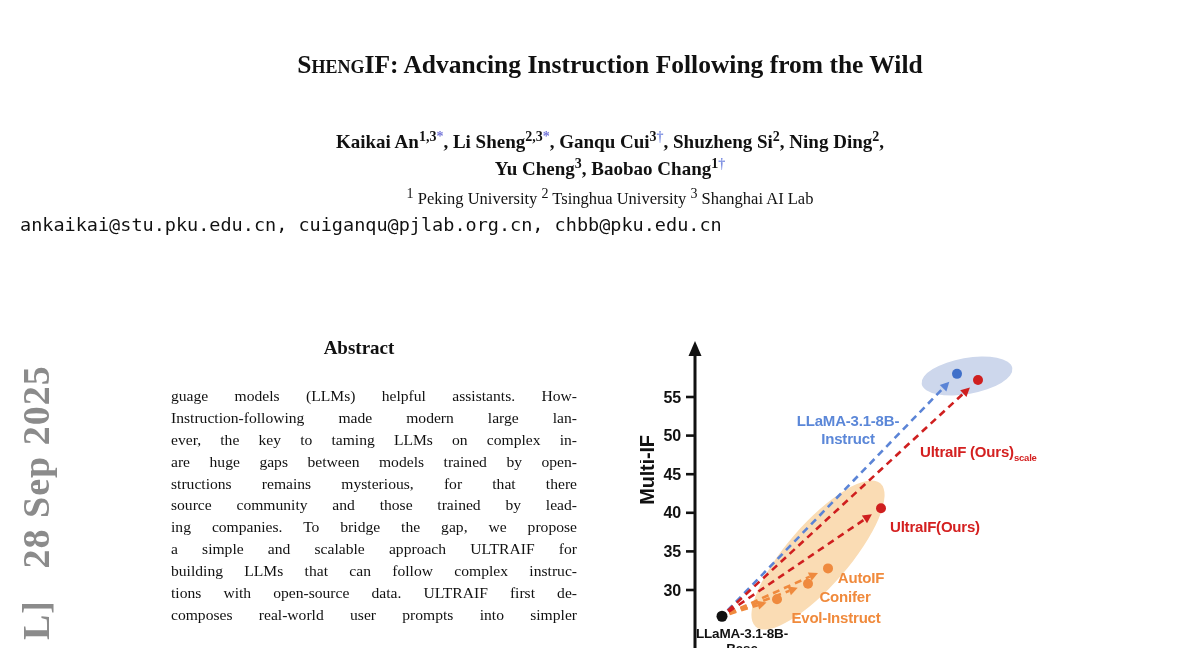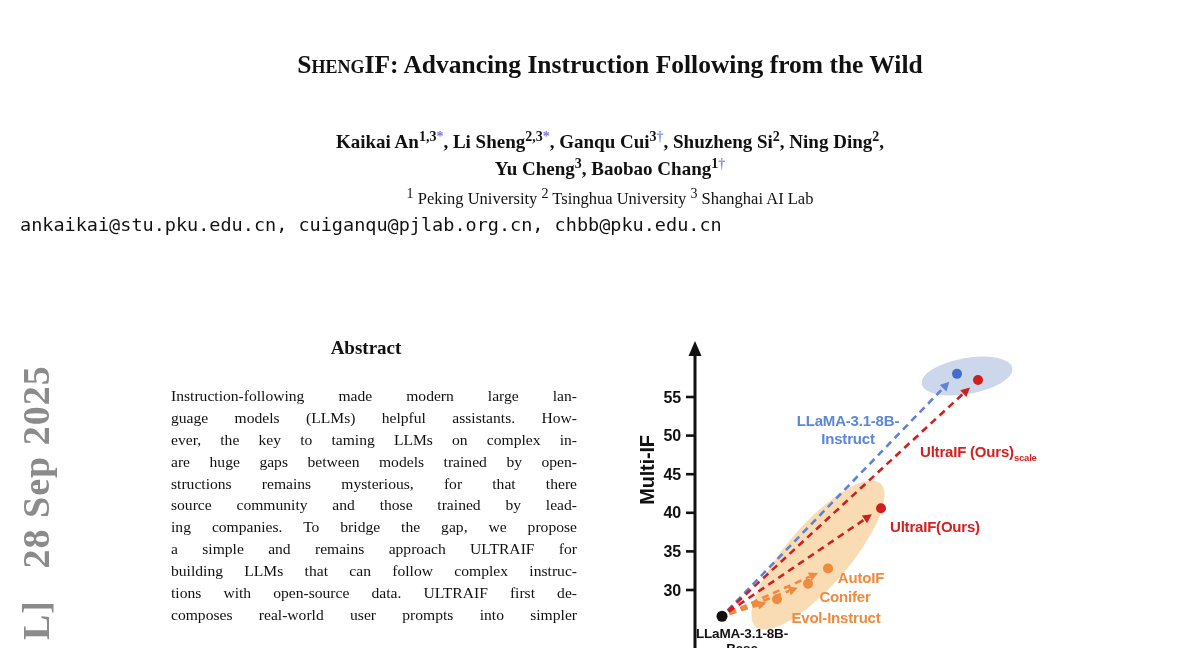--- a/index.html
+++ b/index.html
@@ -30,21 +30,21 @@
   #affiliations{
     position:absolute;left:20px;top:189px;width:1180px;text-align:center;
     font-size:16.5px;
   }
   #emails{
     position:absolute;left:20px;top:214px;width:1180px;
     font-family:"DejaVu Sans Mono", monospace;font-size:18.5px;
   }
   
   #abstract-heading{
-    position:absolute;left:163px;top:337px;width:406px;text-align:center;
+    position:absolute;left:156px;top:337px;width:406px;text-align:center;
     font-size:19px;font-weight:bold;
   }
   #abstract-body{
     position:absolute;left:171px;top:387px;width:406px;
     font-size:15.6px;
   }
   .abs-line{height:21.9px;overflow:hidden;text-align:justify;}
   .abs-line::after{content:"";display:inline-block;width:100%;}
   
   #chart{position:absolute;left:640px;top:340px;width:560px;height:308px;}
@@ -63,28 +63,28 @@
   <div id="authors-line2"><span>Yu Cheng<sup>3</sup></span>, <span>Baobao Chang<sup>1<span style="color: rgb(126, 144, 226);">†</span></sup></span></div>
 </div>
 
 <div id="affiliations"><sup>1</sup> Peking University <sup>2</sup> Tsinghua University <sup>3</sup> Shanghai AI Lab </div>
 
 <div id="emails">ankaikai@stu.pku.edu.cn, cuiganqu@pjlab.org.cn, chbb@pku.edu.cn</div>
 
 <div id="abstract-heading">Abstract</div>
 
 <div id="abstract-body">
+    <div class="abs-line">guage models (LLMs) helpful assistants. How-</div>
     <div class="abs-line">Instruction-following made modern large lan-</div>
-    <div class="abs-line">guage models (LLMs) helpful assistants. How-</div>
     <div class="abs-line">ever, the key to taming LLMs on complex in-</div>
     <div class="abs-line">are huge gaps between models trained by open-</div>
     <div class="abs-line">structions remains mysterious, for that there</div>
     <div class="abs-line">source community and those trained by lead-</div>
     <div class="abs-line">ing companies. To bridge the gap, we propose</div>
-    <div class="abs-line">a simple and remains approach ULTRAIF for</div>
+    <div class="abs-line">a simple and scalable approach ULTRAIF for</div>
     <div class="abs-line">building LLMs that can follow complex instruc-</div>
     <div class="abs-line">tions with open-source data. ULTRAIF first de-</div>
     <div class="abs-line">composes real-world user prompts into simpler</div>
   </div>
 
 <div id="chart">
   <svg id="chart-svg" width="560" height="308" viewBox="0 0 560 308">
       <ellipse cx="178" cy="215" rx="95" ry="31" fill="#fadcb4" transform="rotate(-49 178 215)"></ellipse>
       <ellipse cx="327" cy="36" rx="46" ry="18" fill="#cdd7ec" transform="rotate(-10 327 36)"></ellipse>
       <line x1="55" y1="12" x2="55" y2="308" stroke="#111111" stroke-width="3"></line>

